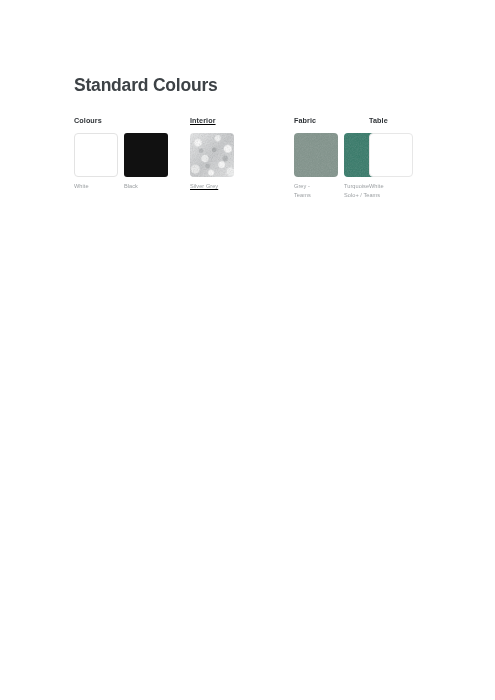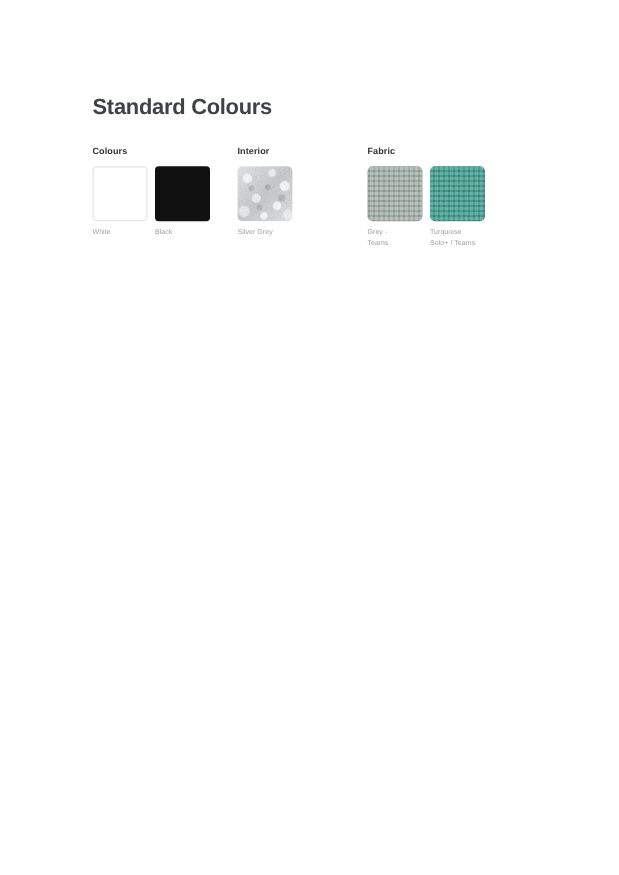--- a/index.html
+++ b/index.html
@@ -170,21 +170,21 @@
           <div class="swatch-cell">
             <div class="swatch black"></div>
             <div class="swatch-caption">
               <span class="line">Black</span>
             </div>
           </div>
 
         </div>
       </div>
 
-      <div class="group" style="left:116px;">
+      <div class="group" style="left:116px;text-decoration:underline;">
         <div class="group-title">Interior</div>
         <div class="swatch-row">
 
           <div class="swatch-cell">
             <div class="swatch stone">
               <div class="noise">
                 <svg class="noise-svg" xmlns="http://www.w3.org/2000/svg">
                   <filter id="stoneNoise">
                     <feTurbulence type="fractalNoise" baseFrequency="0.85" numOctaves="4" stitchTiles="stitch"></feTurbulence>
                     <feColorMatrix type="saturate" values="0"></feColorMatrix>
@@ -239,16 +239,29 @@
             </div>
             <div class="swatch-caption">
               <span class="line">Turquoise</span>
               <span class="line">Solo+ / Teams</span>
             </div>
           </div>
 
         </div>
       </div>
 
+      <div class="group" style="left:295px;">
+        <div class="group-title">Table</div>
+        <div class="swatch-row">
+
+          <div class="swatch-cell">
+            <div class="swatch outline" style="border-color:#e7e7e7;"></div>
+            <div class="swatch-caption">
+              <span class="line">White</span>
+            </div>
+          </div>
+
+        </div>
+      </div>
 
     </div>
   </div>
 </div>
 
 </body></html>

